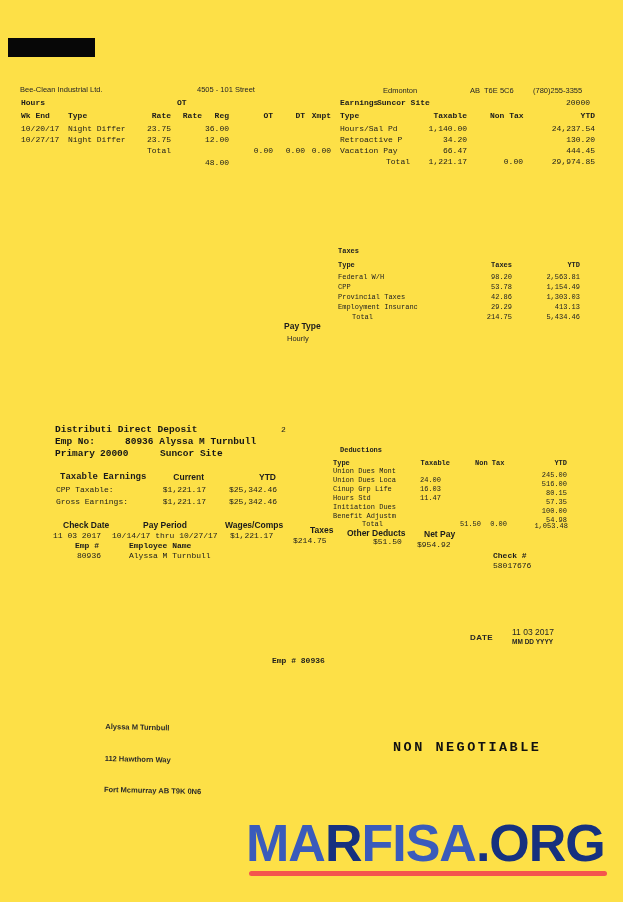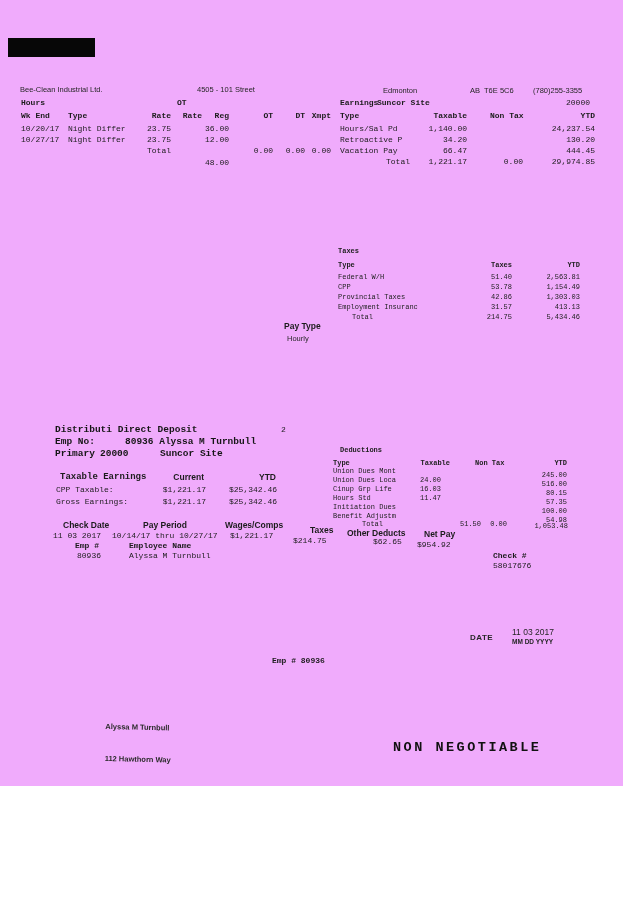--- a/index.html
+++ b/index.html
@@ -1,16 +1,16 @@
 <!DOCTYPE html>
 <html><head>
 <meta charset="utf-8">
 <style>
   html,body{margin:0;padding:0;background:#ffffff;}
-  #page{position:relative;width:623px;height:786px;background:#f0abfc;overflow:hidden;
+  #page{position:relative;width:623px;height:902px;background:#fde047;overflow:hidden;
         font-family:"Liberation Sans",sans-serif;}
   .abs{position:absolute;white-space:pre;line-height:1;}
   .mono{font-family:"Liberation Mono","DejaVu Sans Mono",monospace;font-size:8px;color:#1c1c1c;}
   .mono7{font-family:"Liberation Mono","DejaVu Sans Mono",monospace;font-size:7px;color:#222;}
   .mono85{font-family:Liberation Sans, sans-serif;font-size:8.5px;color:#1c1c1c;}
   .mono95{font-family:"Liberation Mono","DejaVu Sans Mono",monospace;font-size:9.5px;color:#161616;}
   .sans{font-family:"Liberation Sans","DejaVu Sans",sans-serif;font-size:7.5px;color:#262626;}
   .b{font-weight:700;}
   .r{text-align:right;}
   .bar{background:#070707;}
@@ -86,33 +86,33 @@
   <span class="abs mono r" style="left:400px;top:158px;width:67px">1,221.17</span>
   <span class="abs mono r" style="left:470px;top:158px;width:53px">0.00</span>
   <span class="abs mono r" style="left:520px;top:158px;width:75px">29,974.85</span>
 
   <span class="abs mono7 b" style="left:338px;top:248px">Taxes</span>
   <span class="abs mono7 b" style="left:338px;top:262px">Type</span>
   <span class="abs mono7 b r" style="left:440px;top:262px;width:72px">Taxes</span>
   <span class="abs mono7 b r" style="left:508px;top:262px;width:72px">YTD</span>
 
   <span class="abs mono7" style="left:338px;top:274px">Federal W/H</span>
-  <span class="abs mono7 r" style="left:440px;top:274px;width:72px">51.40</span>
+  <span class="abs mono7 r" style="left:440px;top:274px;width:72px">98.20</span>
   <span class="abs mono7 r" style="left:508px;top:274px;width:72px">2,563.81</span>
 
   <span class="abs mono7" style="left:338px;top:284px">CPP</span>
   <span class="abs mono7 r" style="left:440px;top:284px;width:72px">53.78</span>
   <span class="abs mono7 r" style="left:508px;top:284px;width:72px">1,154.49</span>
 
   <span class="abs mono7" style="left:338px;top:294px">Provincial Taxes</span>
   <span class="abs mono7 r" style="left:440px;top:294px;width:72px">42.86</span>
   <span class="abs mono7 r" style="left:508px;top:294px;width:72px">1,303.03</span>
 
   <span class="abs mono7" style="left:338px;top:304px">Employment Insuranc</span>
-  <span class="abs mono7 r" style="left:440px;top:304px;width:72px">31.57</span>
+  <span class="abs mono7 r" style="left:440px;top:304px;width:72px">29.29</span>
   <span class="abs mono7 r" style="left:508px;top:304px;width:72px">413.13</span>
 
   <span class="abs mono7" style="left:352px;top:314px">Total</span>
   <span class="abs mono7 r" style="left:440px;top:314px;width:72px">214.75</span>
   <span class="abs mono7 r" style="left:508px;top:314px;width:72px">5,434.46</span>
 
   <span class="abs mono85 b" style="left:284px;top:322px">Pay Type</span>
   <span class="abs sans" style="left:287px;top:335px">Hourly</span>
 
   <span class="abs mono95 b" style="left:55px;top:425px">Distributi Direct Deposit</span>
@@ -171,21 +171,21 @@
   <span class="abs mono85 b" style="left:143px;top:521px">Pay Period</span>
   <span class="abs mono85 b" style="left:225px;top:521px">Wages/Comps</span>
   <span class="abs mono85 b" style="left:310px;top:526px">Taxes</span>
 
   <span class="abs mono" style="left:53px;top:532px">11 03 2017</span>
   <span class="abs mono" style="left:112px;top:532px">10/14/17 thru 10/27/17</span>
   <span class="abs mono" style="left:230px;top:532px">$1,221.17</span>
   <span class="abs mono" style="left:293px;top:537px">$214.75</span>
 
   <span class="abs mono85 b" style="left:347px;top:529px">Other Deducts</span>
-  <span class="abs mono" style="left:373px;top:538px">$62.65</span>
+  <span class="abs mono" style="left:373px;top:538px">$51.50</span>
   <span class="abs mono85 b" style="left:424px;top:530px">Net Pay</span>
   <span class="abs mono" style="left:417px;top:541px">$954.92</span>
 
   <span class="abs mono b" style="left:75px;top:542px">Emp #</span>
   <span class="abs mono b" style="left:129px;top:542px">Employee Name</span>
   <span class="abs mono" style="left:77px;top:552px">80936</span>
   <span class="abs mono" style="left:129px;top:552px">Alyssa M Turnbull</span>
 
   <span class="abs mono b" style="left:493px;top:552px">Check #</span>
   <span class="abs mono" style="left:493px;top:562px">58017676</span>
@@ -197,15 +197,16 @@
   <span class="abs mono b" style="left:272px;top:657px">Emp # 80936</span>
 
   <div class="abs addr" style="left:106px;top:701px">
     <div>Alyssa M Turnbull</div>
     <div>112 Hawthorn Way</div>
     <div>Fort Mcmurray AB T9K 0N6</div>
   </div>
 
   <span class="abs nonneg" style="left:393px;top:741px">NON NEGOTIABLE</span>
 
+  <div class="abs logo" style="left:246px;top:817px"><span class="lg-blue">MA</span><span class="lg-navy">R</span><span class="lg-blue">FISA</span><span class="lg-navy">.ORG</span></div>
   <div class="abs redline" style="left:249px;top:871px;width:358px;height:5px"></div>
 
 </div>
 
 </body></html>

